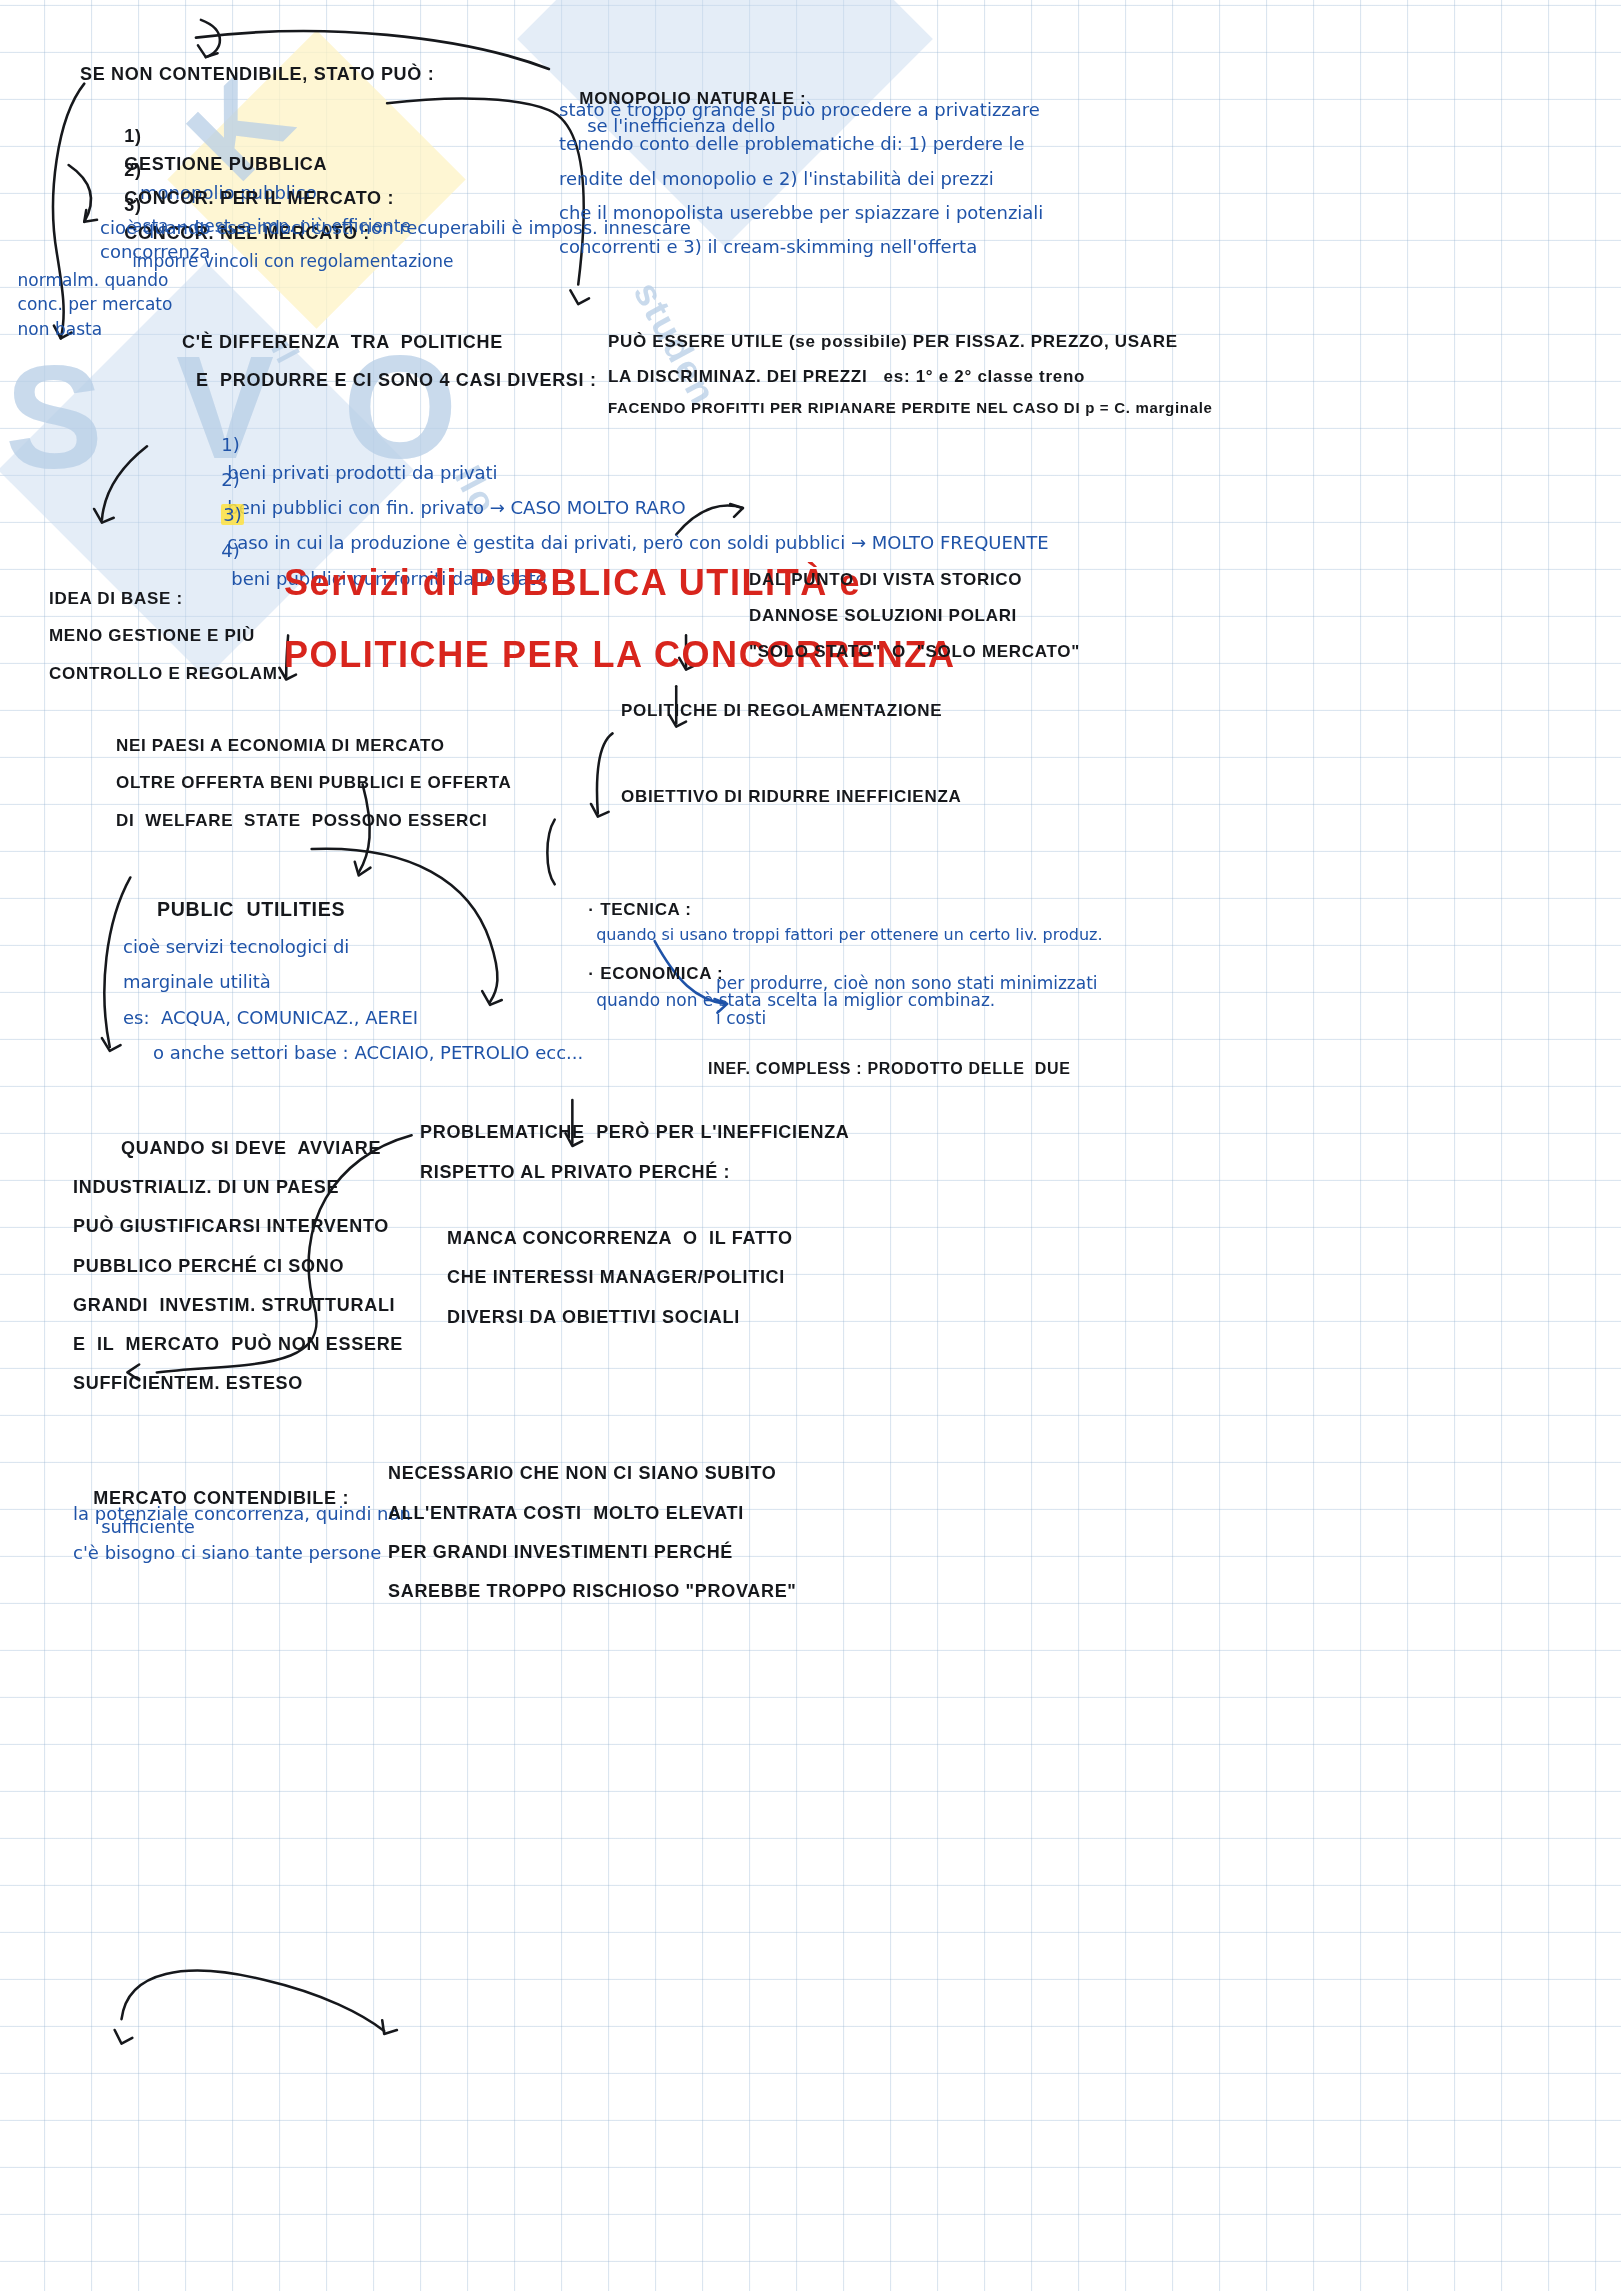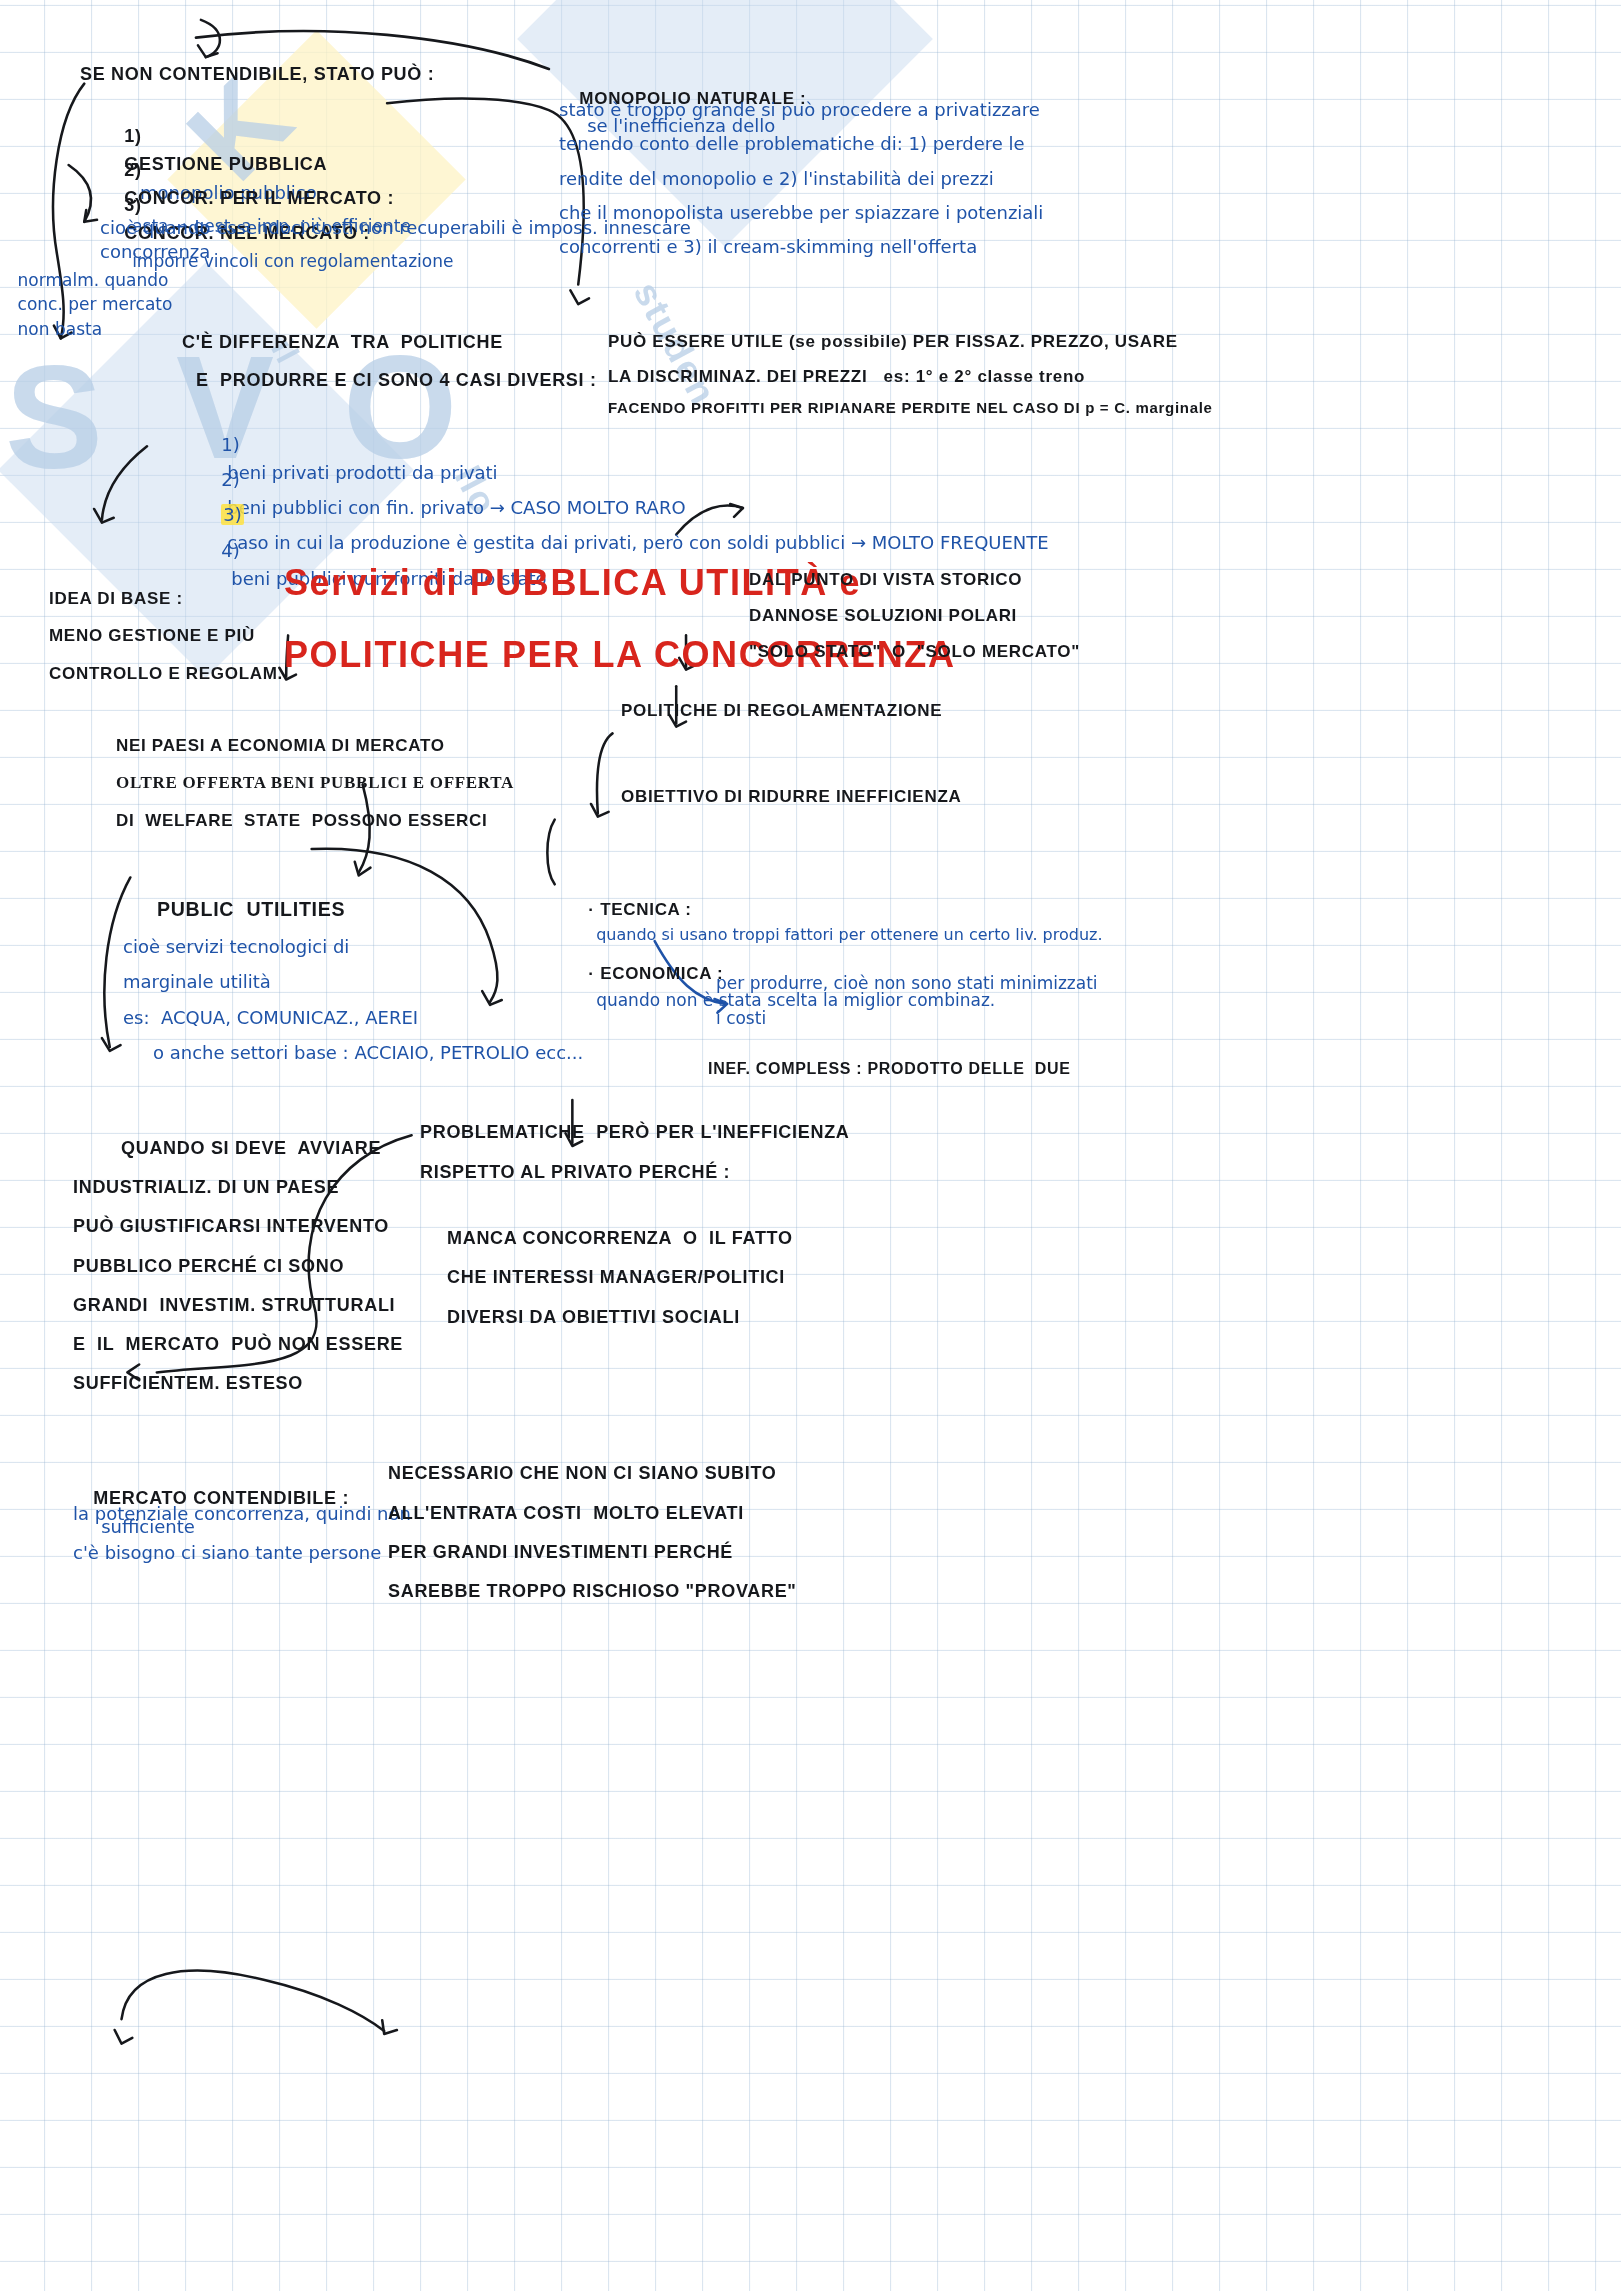--- a/index.html
+++ b/index.html
@@ -181,21 +181,21 @@
 
   <div class="ink blk cap t16" style="left:49px;top:586px;">IDEA DI BASE :</div>
   <div class="ink blk cap t16" style="left:49px;top:623px;">MENO GESTIONE E PIÙ</div>
   <div class="ink blk cap t16" style="left:49px;top:661px;">CONTROLLO E REGOLAM.</div>
 
   <div class="ink blk cap t16" style="left:749px;top:567px;">DAL PUNTO DI VISTA STORICO</div>
   <div class="ink blk cap t16" style="left:749px;top:603px;">DANNOSE SOLUZIONI POLARI</div>
   <div class="ink blk cap t16" style="left:749px;top:639px;">"SOLO STATO"  O  "SOLO MERCATO"</div>
 
   <div class="ink blk cap t16" style="left:116px;top:733px;">NEI PAESI A ECONOMIA DI MERCATO</div>
-  <div class="ink blk cap t16" style="left:116px;top:770px;font-family:Liberation Serif, serif;">OLTRE OFFERTA BENI PUBBLICI E OFFERTA</div>
+  <div class="ink blk cap t16" style="left:116px;top:770px;">OLTRE OFFERTA BENI PUBBLICI E OFFERTA</div>
   <div class="ink blk cap t16" style="left:116px;top:808px;">DI  WELFARE  STATE  POSSONO ESSERCI</div>
 
   <div class="ink blk cap t16" style="left:621px;top:698px;">POLITICHE DI REGOLAMENTAZIONE</div>
   <div class="ink blk cap t16" style="left:621px;top:784px;">OBIETTIVO DI RIDURRE INEFFICIENZA</div>
 
   <div class="ink" style="left:568px;top:872px;">
     <span class="blk cap t16">· TECNICA :</span>
     <span class="blu csv t15" style="margin-left:7.8px;text-align:right;">quando si usano troppi fattori per ottenere un certo liv. produz.</span>
   </div>
 

